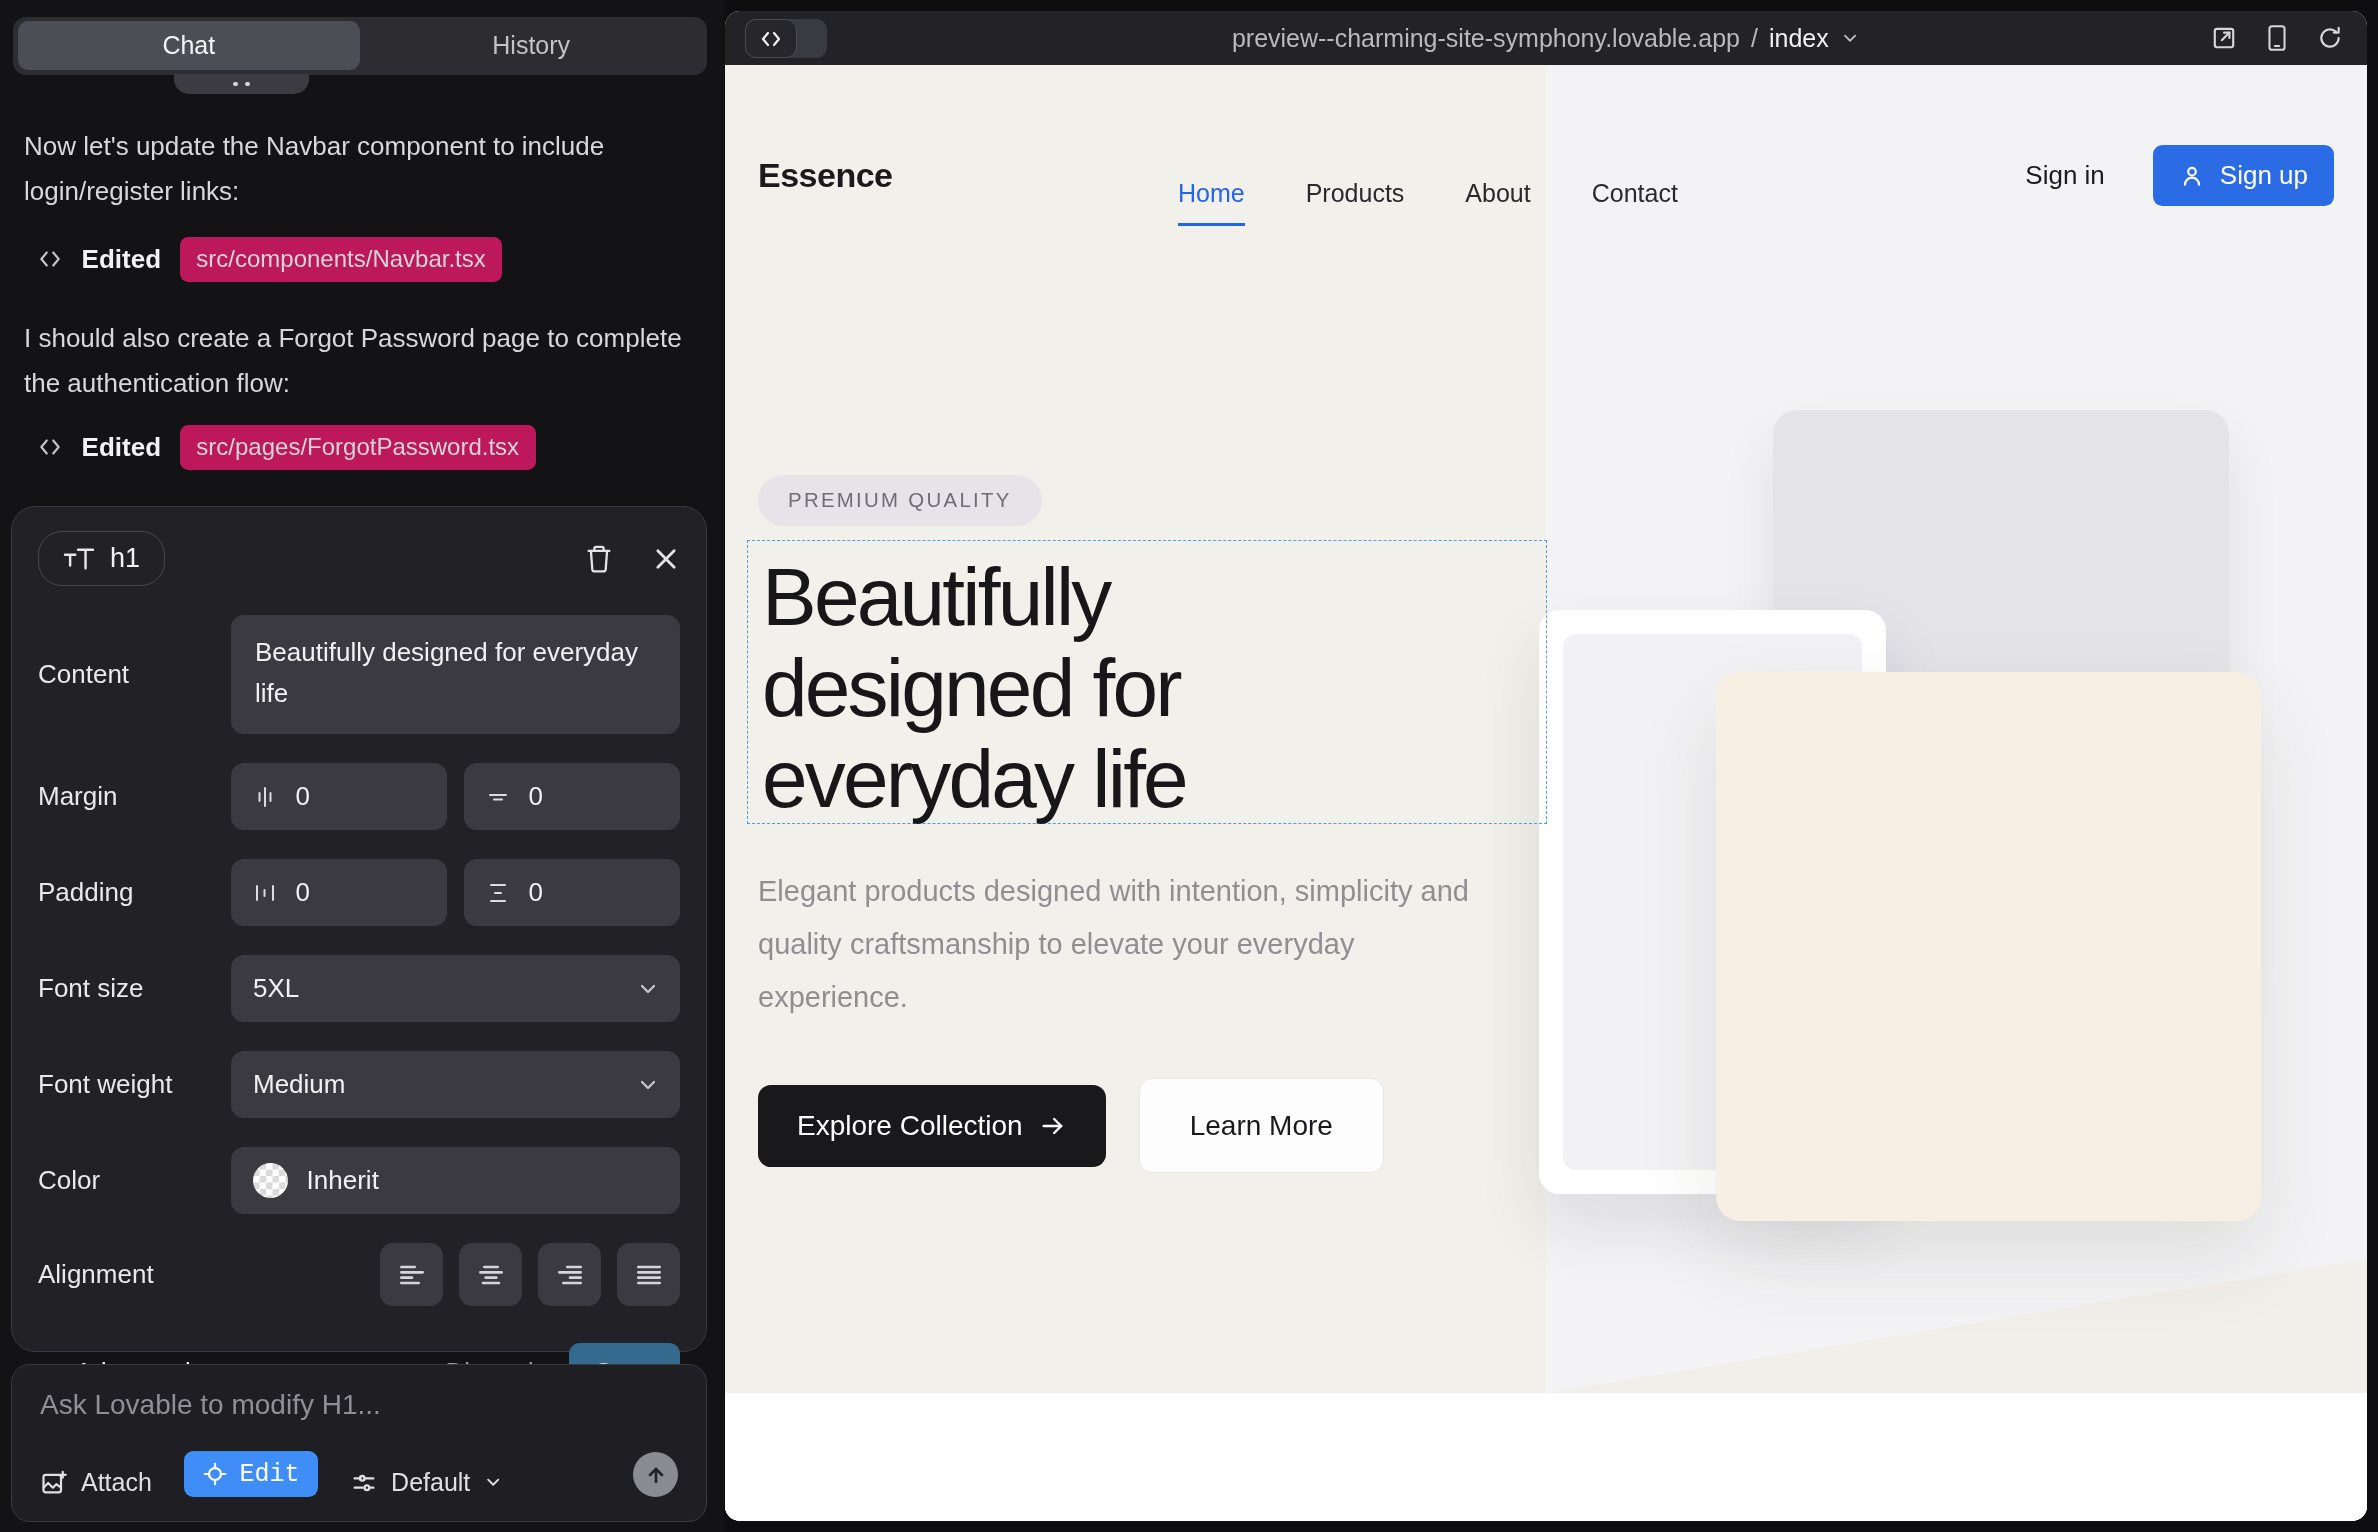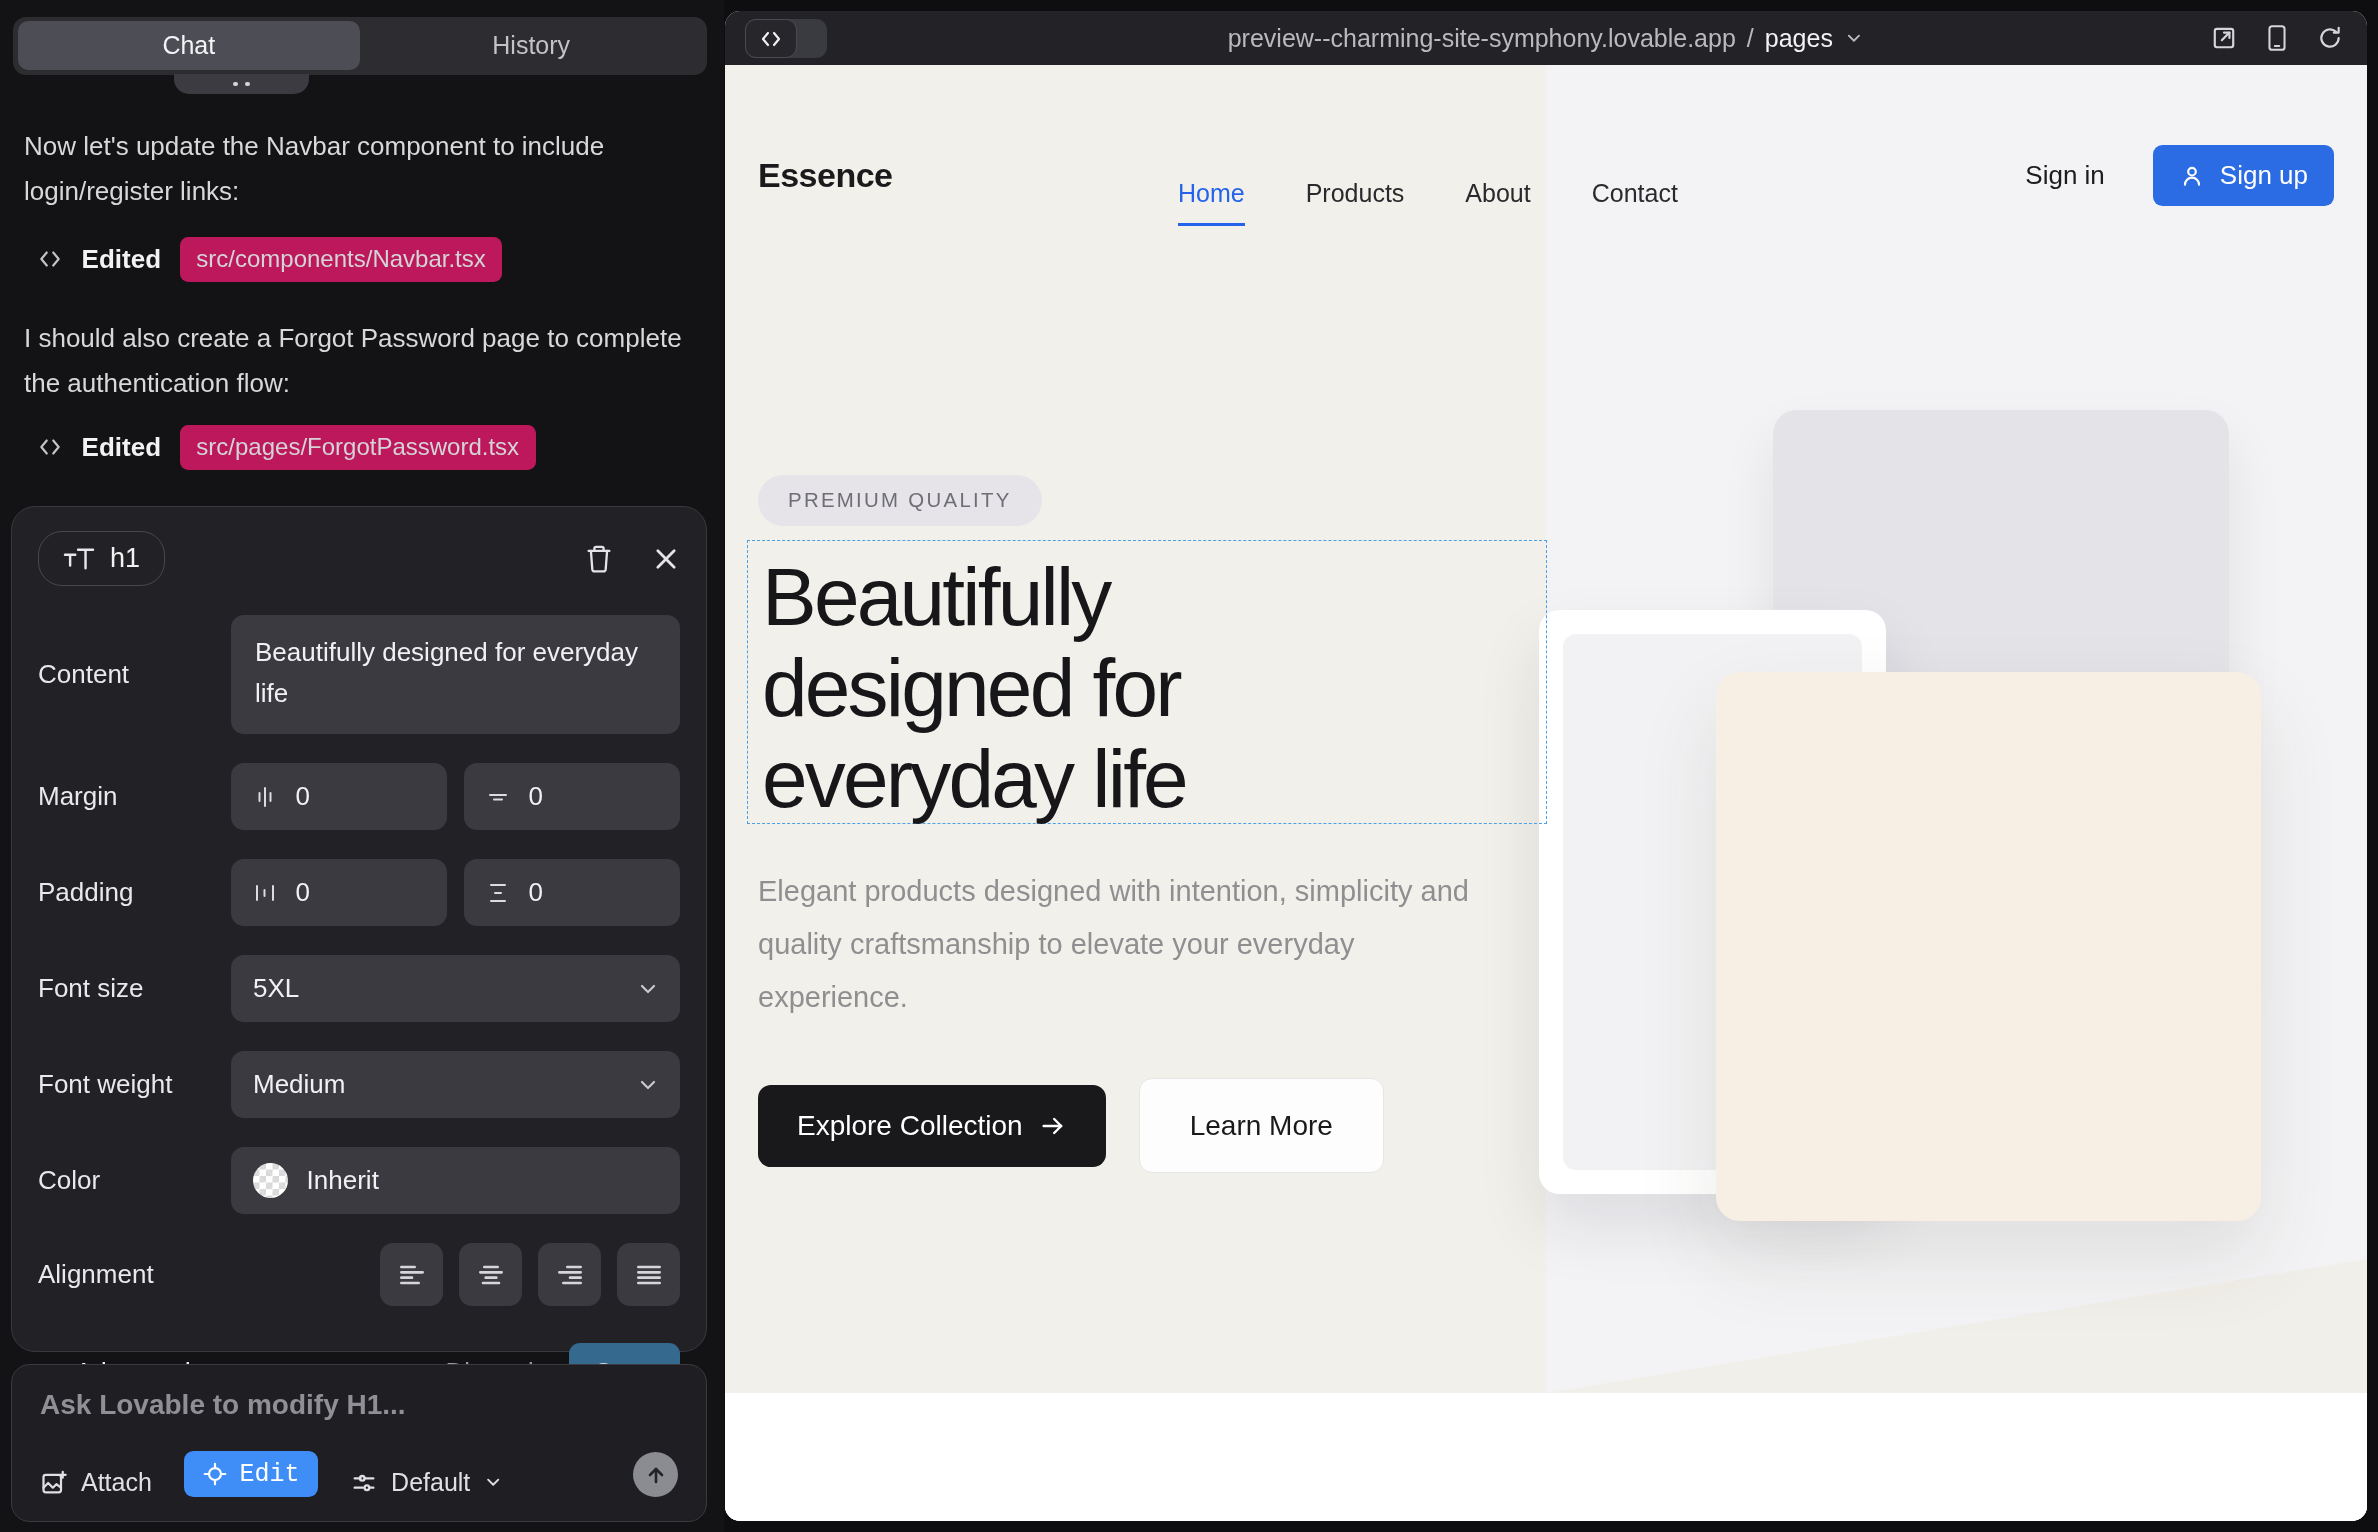--- a/index.html
+++ b/index.html
@@ -49,21 +49,21 @@
   .align-btn { width:63px; height:63px; background:#3a3a40; border-radius:13px; display:flex; align-items:center; justify-content:center; color:#d6d6da; cursor:pointer; }
   .editor-foot { display:flex; align-items:center; margin-top:37px; }
   .advanced { display:flex; align-items:center; gap:15px; color:#f0f0f2; font-size:26px; cursor:pointer; }
   .advanced svg { color:#cfcfd3; }
   .foot-actions { margin-left:auto; display:flex; align-items:center; gap:35px; }
   .discard { color:#9b9ba1; font-size:26px; cursor:pointer; }
   .save-btn { background:#35698e; color:#ccd8e2; font-size:26px; border:none; border-radius:11px; padding:14px 26px; cursor:pointer; }
 
   
   .composer { position:absolute; left:11px; top:1364px; width:696px; height:158px; background:#1f1f23; border:1.9px solid #3a3a40; border-radius:18.6px; padding:24px 28px; display:flex; flex-direction:column; justify-content:space-between; }
-  .composer-input { font-size:28px; color:#8f8f95;font-weight:bold; }
+  .composer-input { font-size:28px; color:#8f8f95; }
   .composer-row { display:flex; align-items:flex-end; gap:32px; }
   .chip-plain { display:flex; align-items:center; gap:13px; color:#e0e0e3; font-size:25px; cursor:pointer; }
   .edit-pill { display:flex; align-items:center; gap:11px; background:#3f8ef7; color:#ffffff; font-size:25px; border-radius:9.3px; padding:8.3px 18.6px; cursor:pointer;font-family:Liberation Mono, monospace; }
   .send-btn { margin-left:auto; width:45px; height:45px; border-radius:50%; background:#8b8b92; color:#232327; display:flex; align-items:center; justify-content:center; cursor:pointer; }
 
   
   .preview { position:absolute; left:725px; top:11px; width:1642px; height:1510px; border-radius:15px; overflow:hidden; background:#ffffff; }
   .chrome { position:relative; height:54px; background:#232327; display:flex; align-items:center; }
   .code-toggle { position:absolute; left:20.4px; top:8.3px; width:82px; height:39px; background:#3a3a41; border-radius:11px; display:flex; }
   .code-toggle .seg { width:52px; height:39px; background:#26262b; border:1.9px solid #4a4a52; border-radius:11px; display:flex; align-items:center; justify-content:center; color:#f0f0f2; }
@@ -347,21 +347,21 @@
         <div class="seg">
           <svg width="24" height="24" viewBox="0 0 24 24" fill="none" stroke="currentColor" stroke-width="2.2" stroke-linecap="round" stroke-linejoin="round">
               <polyline points="9 6 4 12 9 18"></polyline>
               <polyline points="15 6 20 12 15 18"></polyline>
             </svg>
         </div>
       </div>
       <div class="urlbar">
         <span>preview--charming-site-symphony.lovable.app</span>
         <span>/</span>
-        <span class="page-name">pages</span>
+        <span class="page-name">index</span>
         <svg width="20.4" height="20.4" viewBox="0 0 24 24" fill="none" stroke="currentColor" stroke-width="2.2" stroke-linecap="round" stroke-linejoin="round">
             <polyline points="6 9 12 15 18 9"></polyline>
           </svg>
       </div>
       <div class="chrome-actions">
         <span class="icon-btn">
           <svg width="26" height="26" viewBox="0 0 24 24" fill="none" stroke="currentColor" stroke-width="2" stroke-linecap="round" stroke-linejoin="round">
               <rect x="3.5" y="3.5" width="17" height="17" rx="2"></rect>
               <path d="M10 14L17 7"></path>
               <path d="M12 7h5v5"></path>

